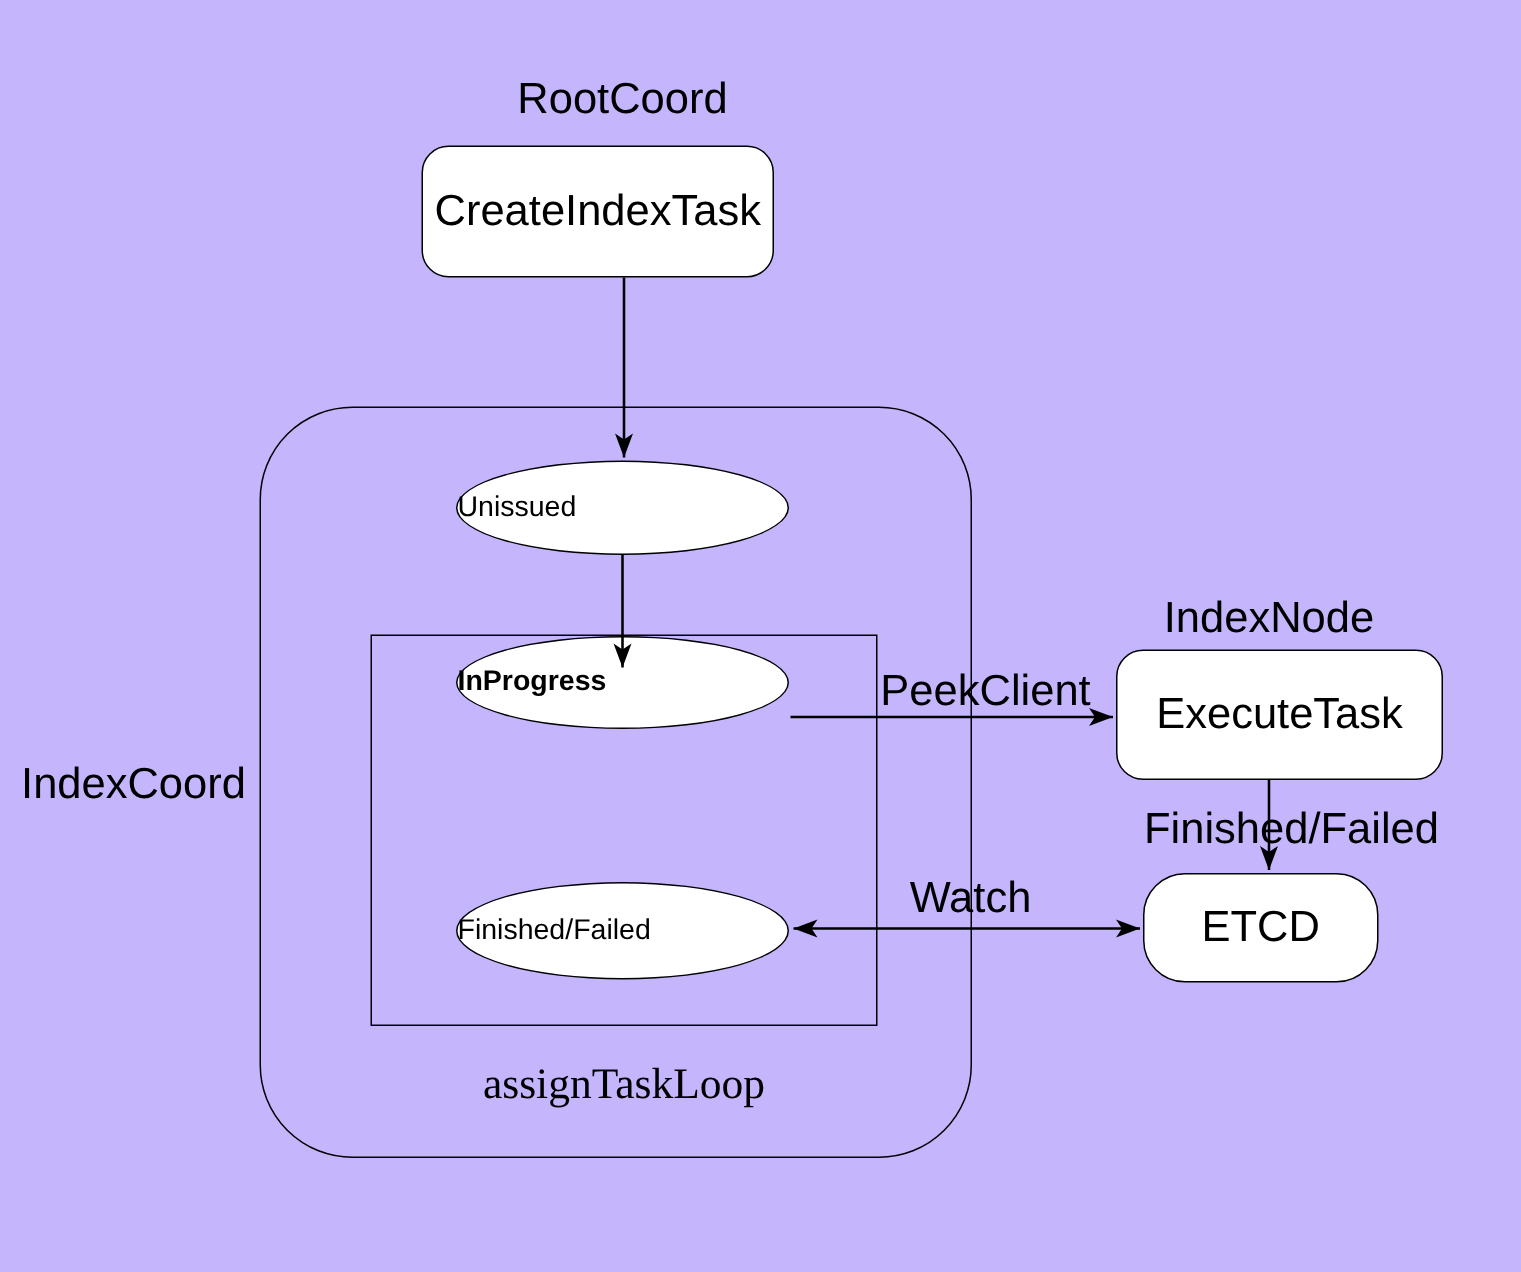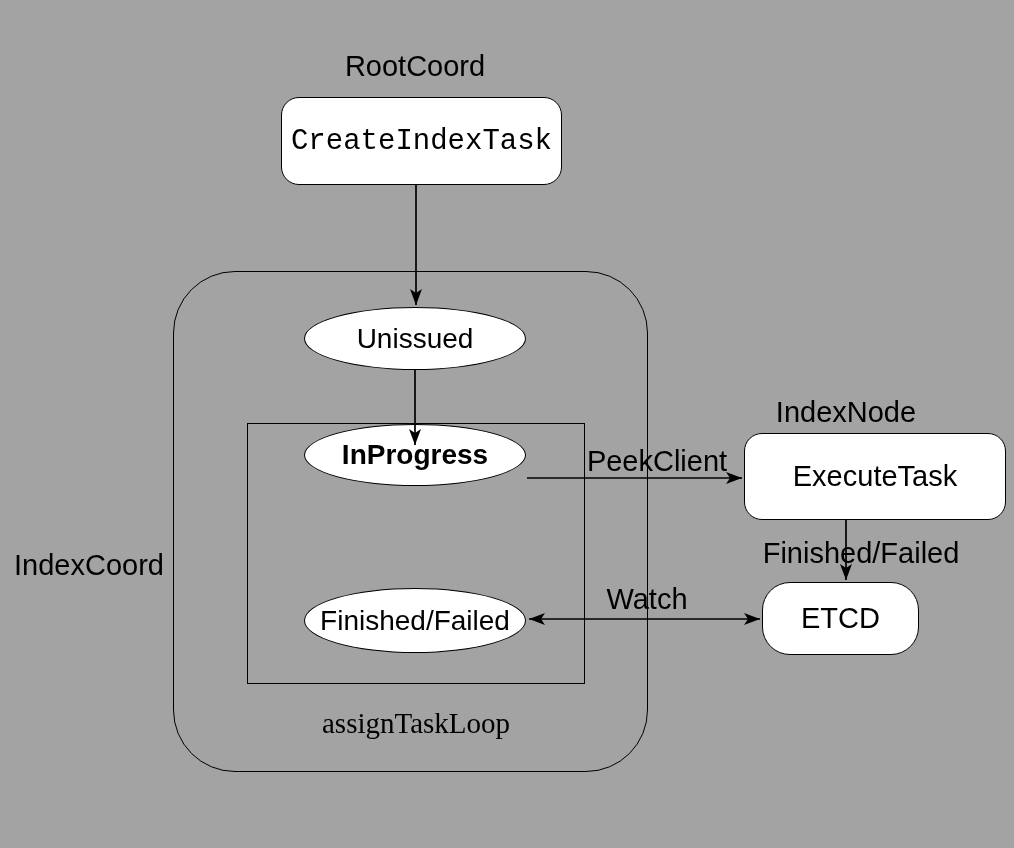--- a/index.html
+++ b/index.html
@@ -1,20 +1,20 @@
 <!DOCTYPE html>
 <html><head>
 <meta charset="utf-8">
 <style>
   html, body { margin: 0; padding: 0; background: #ffffff; }
   #canvas {
     position: relative;
     width: 1014px;
     height: 848px;
-    background: #a3a3a3;
+    background: #c4b5fd;
     font-family: "Liberation Sans", sans-serif;
     color: #000000;
     overflow: hidden;
   }
   .node-box {
     position: absolute;
     border: 1.6px solid #000000;
     border-radius: 18px;
     background: #ffffff;
     display: flex;
@@ -23,22 +23,21 @@
     font-size: 29px;
     box-sizing: border-box;
   }
   .ellipse {
     position: absolute;
     border: 1.6px solid #000000;
     border-radius: 50%;
     background: #ffffff;
     display: flex;
     align-items: center;
-    justify-content: center;
-    font-size: 28px;
+    font-size: 19px;
     box-sizing: border-box;
   }
   .container-round {
     position: absolute;
     left: 173px;
     top: 271px;
     width: 475px;
     height: 501px;
     border: 1.6px solid #000000;
     border-radius: 62px;
@@ -70,47 +69,47 @@
     pointer-events: none;
   }
 </style>
 </head>
 <body>
 
 <div id="canvas">
 
   <div class="free-label" style="left: 315px; top: 51px; width: 200px;">RootCoord</div>
 
-  <div class="node-box" style="left: 281px; top: 97px; width: 281px; height: 88px; font-family: Liberation Mono, monospace;">
+  <div class="node-box" style="left: 281px; top: 97px; width: 235px; height: 88px;">
     <span>CreateIndexTask</span>
   </div>
 
   <div class="container-round"></div>
 
-  <div class="free-label" style="left: 8px; top: 508px; width: 162px; margin-top: 42px;">IndexCoord</div>
+  <div class="free-label" style="left: 8px; top: 508px; width: 162px;">IndexCoord</div>
 
   <div class="container-rect"></div>
 
   <div class="free-label" style="left: 305px; top: 708px; width: 222px; font-family: Liberation Serif, serif;">assignTaskLoop</div>
 
   <div class="ellipse" style="left: 304px; top: 307px; width: 222px; height: 63px;">
     <span>Unissued</span>
   </div>
 
   <div class="ellipse" style="left: 304px; top: 424px; width: 222px; height: 62px; font-weight: bold;">
     <span>InProgress</span>
   </div>
 
   <div class="ellipse" style="left: 304px; top: 588px; width: 222px; height: 65px;">
     <span>Finished/Failed</span>
   </div>
 
   <div class="free-label" style="left: 746px; top: 397px; width: 200px;">IndexNode</div>
 
-  <div class="node-box" style="left: 744px; top: 433px; width: 262px; height: 87px;">
+  <div class="node-box" style="left: 744px; top: 433px; width: 218px; height: 87px;">
     <span>ExecuteTask</span>
   </div>
 
   <div class="node-box" style="left: 762px; top: 582px; width: 157px; height: 73px; border-radius: 28px;">
     <span>ETCD</span>
   </div>
 
   <div class="free-label" style="left: 557px; top: 446px; width: 200px; text-align: center;">PeekClient</div>
 
   <div class="free-label" style="left: 760px; top: 538px; width: 202px;">Finished/Failed</div>

